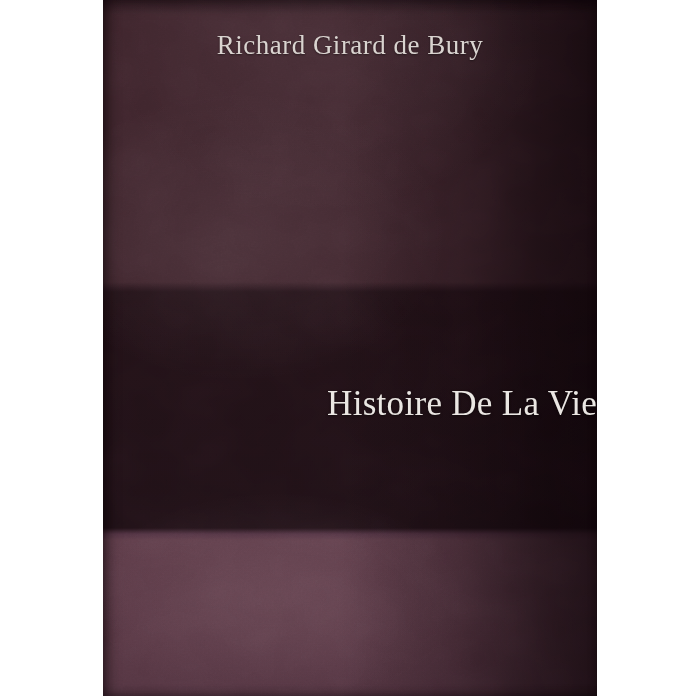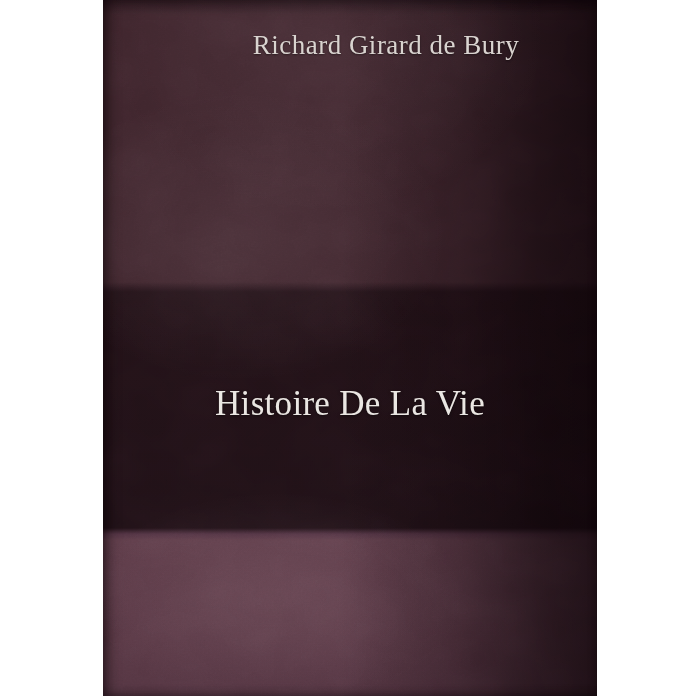--- a/index.html
+++ b/index.html
@@ -68,31 +68,30 @@
   .author-name {
     position: absolute;
     top: 30px;
     left: 0;
     width: 100%;
     text-align: center;
     font-size: 27px;
     letter-spacing: 0.5px;
     color: #d8d2ce;
     text-shadow: 0 1px 2px rgba(0,0,0,0.45);
-    margin-left: 36px;
   }
   .title-band {
     position: absolute;
     top: 288px;
     left: 0;
     width: 100%;
     height: 246px;
     display: flex;
     flex-direction: column;
-    align-items: center;
+    align-items: flex-end;
     justify-content: center;
     padding-bottom: 14px;
     box-sizing: border-box;
   }
   .title-line {
     font-size: 35px;
     line-height: 42px;
     letter-spacing: 0.3px;
     color: #eae6e2;
     text-align: center;

